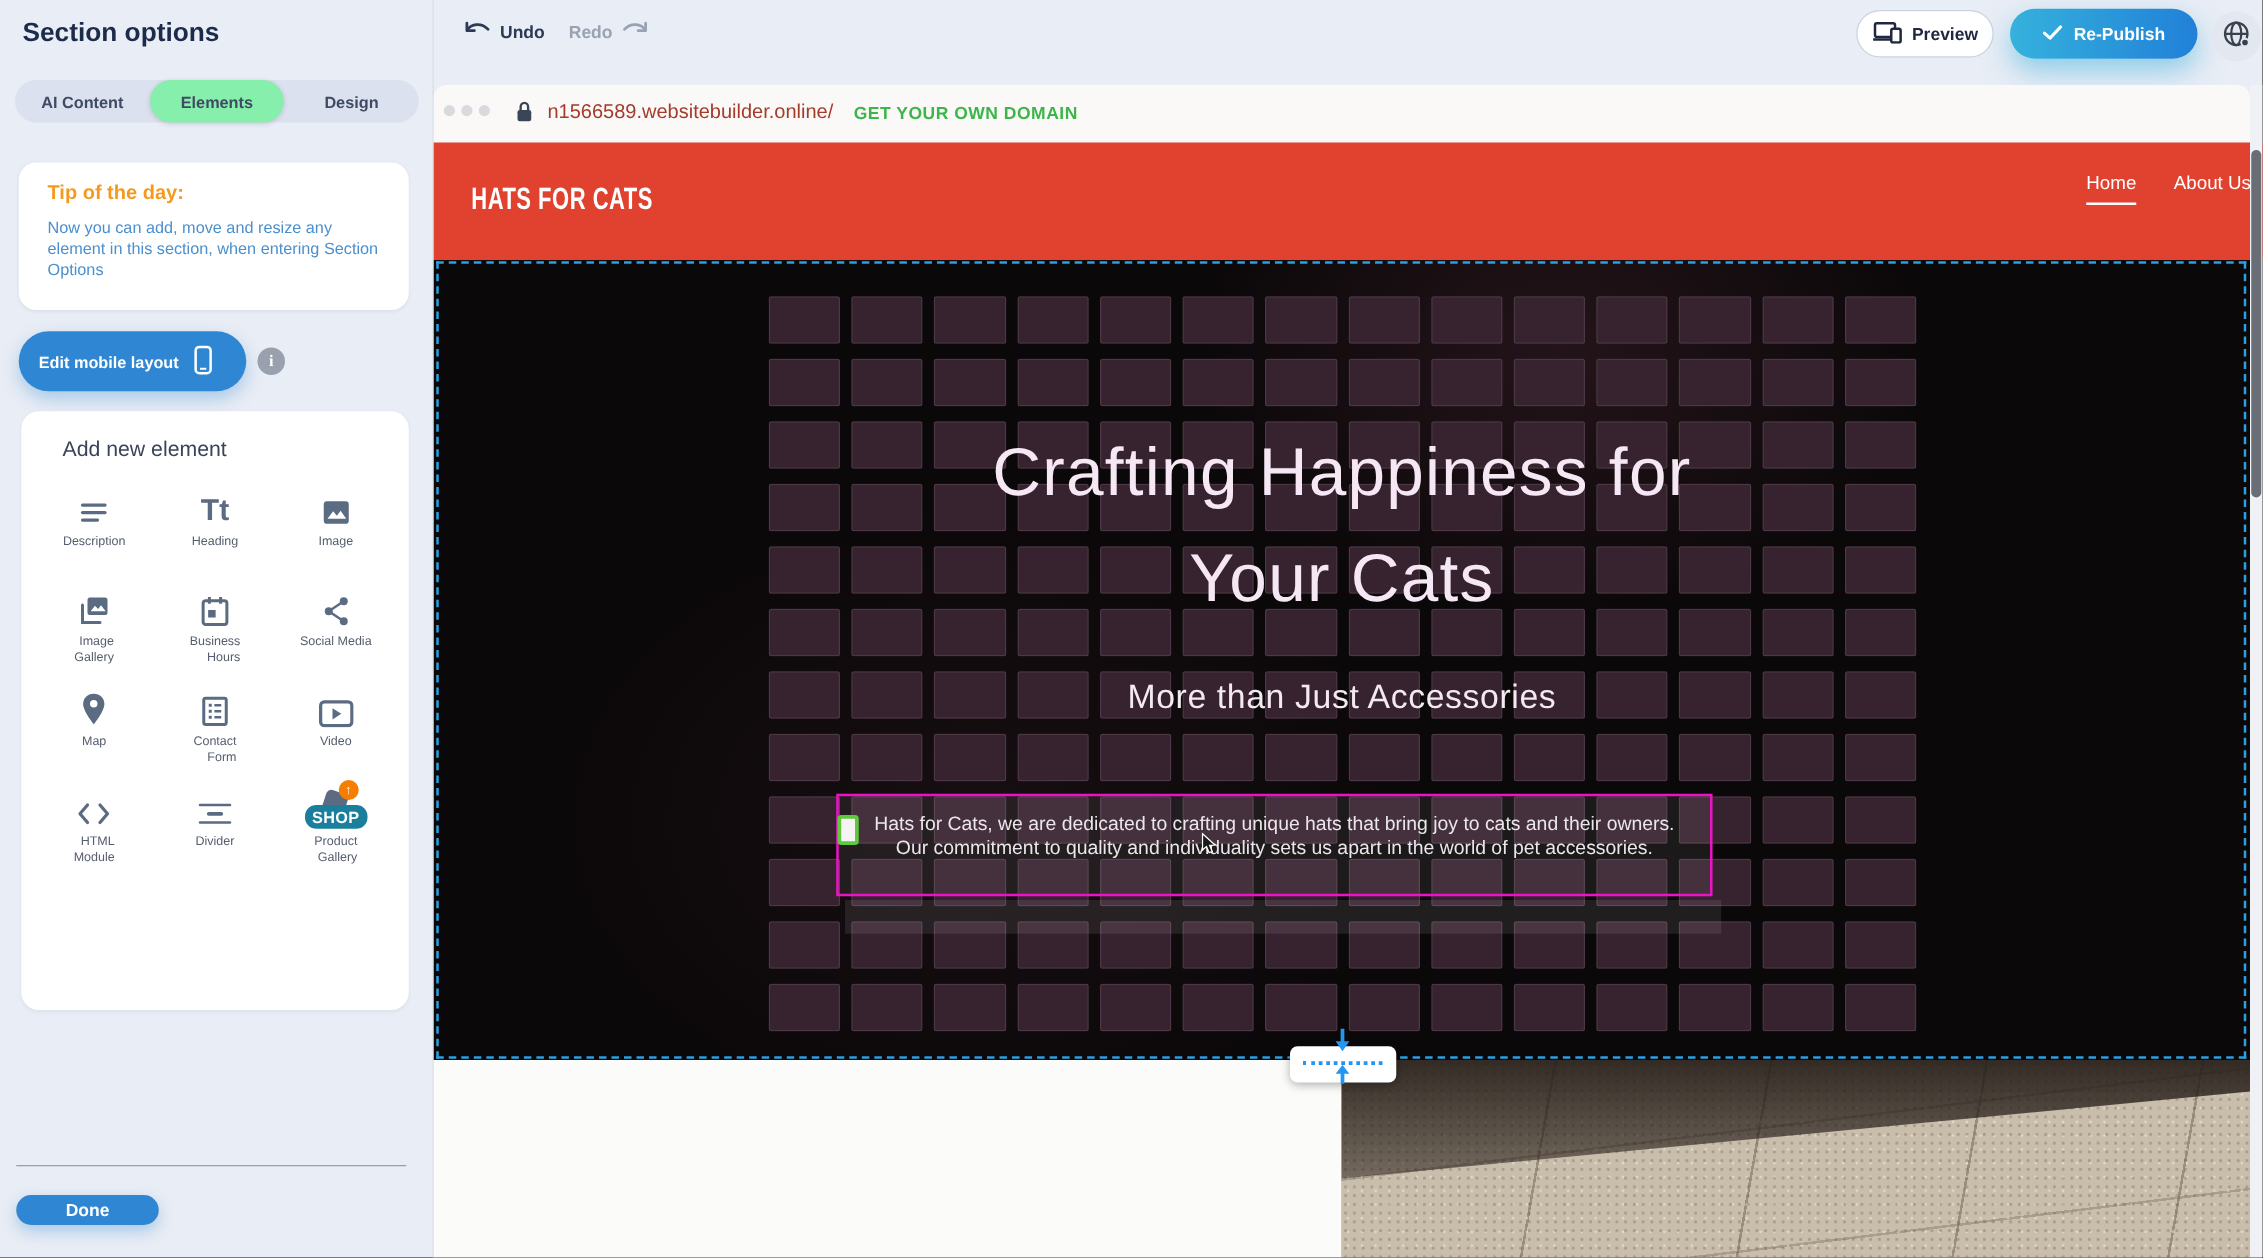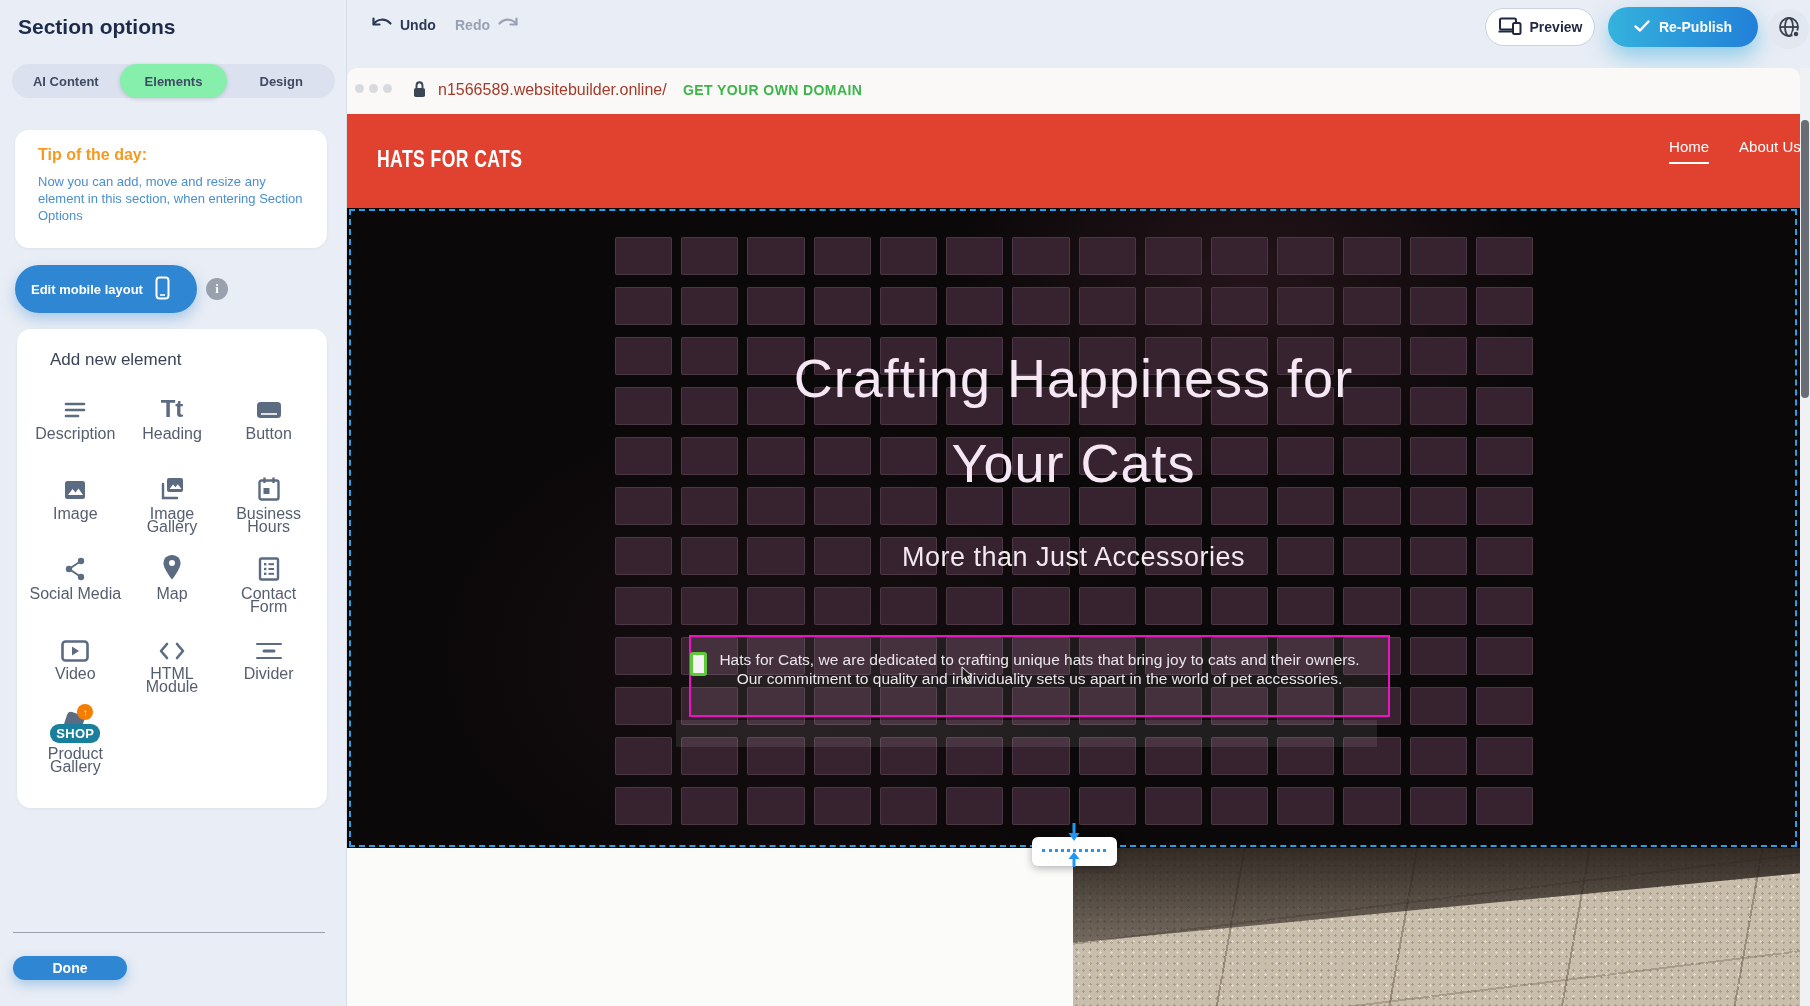--- a/index.html
+++ b/index.html
@@ -20,21 +20,21 @@
 
   .edit-mobile { position:absolute; left:15px; top:265px; width:182px; height:48px; border-radius:24px; background:#2f86d2; color:#fff; font-weight:bold; font-size:13px; display:flex; align-items:center; padding-left:16px; gap:12px; box-shadow:0 6px 14px rgba(47,134,210,.35); cursor:pointer; }
   .info-btn { position:absolute; left:206px; top:278px; width:22px; height:22px; border-radius:50%; background:#99a1ae; color:#fff; font-size:13px; font-weight:bold; display:flex; align-items:center; justify-content:center; font-family:"Liberation Serif", serif; cursor:pointer; }
 
   .add-panel { position:absolute; left:17px; top:329px; width:310px; height:479px; background:#fff; border-radius:14px; box-shadow:0 1px 3px rgba(20,40,80,.06); }
   .add-title { padding:21px 0 0 33px; font-size:17px; color:#3a4458; }
   .el-grid { margin-top:12px; display:grid; grid-template-columns:repeat(3,1fr); grid-auto-rows:80px; padding:0 10px; }
   .el-item { display:flex; flex-direction:column; align-items:center; padding-top:10px; cursor:pointer; }
   .el-icon { width:32px; height:30px; color:#5b6b82; display:flex; align-items:flex-end; justify-content:center; position:relative; }
   .el-icon svg { display:block; }
-  .el-label { margin-top:5px; font-size:16px; color:#555e6e; text-align:center; line-height:13px; white-space:pre-line; }
+  .el-label { margin-top:5px; font-size:10px; color:#555e6e; text-align:right; line-height:13px; white-space:pre-line; }
   .tt { font-size:24px; font-weight:bold; color:#5b6b82; line-height:26px; }
   .prod-wrap { position:relative; width:34px; height:32px; }
   .prod-tag { position:absolute; left:5px; top:3px; width:18px; height:25px; background:#5b6b82; border-radius:4px; transform:rotate(18deg); }
   .prod-tri { position:absolute; left:0; top:16px; width:0; height:0; border-left:6px solid #5b6b82; border-top:5px solid transparent; border-bottom:5px solid transparent; transform:rotate(-25deg); }
   .prod-up { position:absolute; right:-2px; top:-6px; width:16px; height:16px; border-radius:50%; background:#f57d00; color:#fff; font-size:10px; font-weight:bold; display:flex; align-items:center; justify-content:center; }
   .prod-shop { position:absolute; right:-9px; bottom:-1px; background:#1a7f9c; color:#fff; font-size:13px; font-weight:bold; border-radius:9px; padding:2px 6px; letter-spacing:.3px; }
 
   .sidebar-divider { position:absolute; left:13px; top:932px; width:312px; border-top:1px solid #9aa0ab; }
   .done-btn { position:absolute; left:13px; top:956px; width:114px; height:24px; background:#2f86d2; border:none; border-radius:19px; color:#fff; font-weight:bold; font-size:14px; box-shadow:0 5px 12px rgba(47,134,210,.35); cursor:pointer; font-family:inherit; }
 
@@ -62,21 +62,21 @@
 
   
   .hero { position:absolute; left:347px; top:208px; width:1453px; height:640px; background:#0b0809; overflow:hidden;
           background-image:radial-gradient(420px 300px at 62% 12%, rgba(74,38,52,.4), transparent 70%),
                            radial-gradient(500px 360px at 30% 70%, rgba(46,26,36,.35), transparent 70%); }
   .hero-dash { position:absolute; left:2px; top:1px; right:3px; bottom:1px; border:2px dashed #2b9fe3; z-index:6; pointer-events:none; }
   .tile-grid { position:absolute; left:268px; top:29px; width:918px; height:588px; display:grid; grid-template-columns:repeat(14,1fr); grid-template-rows:repeat(12,1fr); column-gap:9px; row-gap:12px; }
   .tile { background:#37222f; border:1px solid rgba(255,255,255,.10); border-radius:2px; }
   .hero-heading { position:absolute; left:0; right:0; top:128px; text-align:center; color:#f5e8f4; font-size:54px; line-height:85px; font-weight:500; letter-spacing:1px; z-index:2; }
   .hero-sub { position:absolute; left:0; right:0; top:334px; text-align:center; color:#f2e9f1; font-size:27px; letter-spacing:.5px; z-index:2; }
-  .desc-box { position:absolute; left:342px; top:427px; width:701px; height:82px; border:2px solid #ec13c4; background:rgba(255,255,255,.07); z-index:4; }
+  .desc-box { position:absolute; left:322px; top:427px; width:701px; height:82px; border:2px solid #ec13c4; background:rgba(255,255,255,.07); z-index:4; }
   .desc-text { margin-top:13px; text-align:center; font-size:15.5px; color:#eae6eb; line-height:19px; }
   .green-handle { position:absolute; left:-1px; top:15px; width:17px; height:24px; background:#f5f3f4; border:3px solid #5fc93c; border-radius:3px; cursor:pointer; }
   .ghost-strip { position:absolute; left:329px; top:512px; width:701px; height:27px; background:rgba(255,255,255,.09); z-index:3; }
   .mouse-cursor { position:absolute; left:614px; top:458px; z-index:7; }
 
   .resize-handle { position:absolute; left:1032px; top:837px; width:85px; height:29px; background:#fff; border-radius:6px; box-shadow:0 2px 8px rgba(0,0,0,.3); z-index:9; cursor:row-resize; }
   .dash-line { position:absolute; left:10px; top:12px; width:64px; border-top:3px dotted #2196f3; }
   .rh-arrow { position:absolute; left:34px; }
   .rh-down { top:-15px; } .rh-up { top:15px; }
 
@@ -138,29 +138,20 @@
           <span class="el-label">Description</span>
         </div>
 
         <div class="el-item">
           <span class="el-icon">
               <span class="tt">Tt</span>
             </span>
           <span class="el-label">Heading</span>
         </div>
 
-        <div class="el-item">
-          <span class="el-icon">
-            <svg width="28" height="24" viewBox="0 0 28 24">
-                <rect x="2" y="4" width="24" height="16" rx="3.5" fill="currentColor"></rect>
-                <line x1="6" y1="16" x2="22" y2="16" stroke="#fff" stroke-width="1.6"></line>
-              </svg>
-          </span>
-          <span class="el-label">Button</span>
-        </div>
 
         <div class="el-item">
           <span class="el-icon">
             <svg width="26" height="24" viewBox="0 0 24 24">
                 <rect x="2" y="3" width="20" height="18" rx="2.5" fill="currentColor"></rect>
                 <path d="M5 17 l4.5-6 3 3.5 3-4 4.5 6.5z" fill="#fff"></path>
               </svg>
           </span>
           <span class="el-label">Image</span>
         </div>

